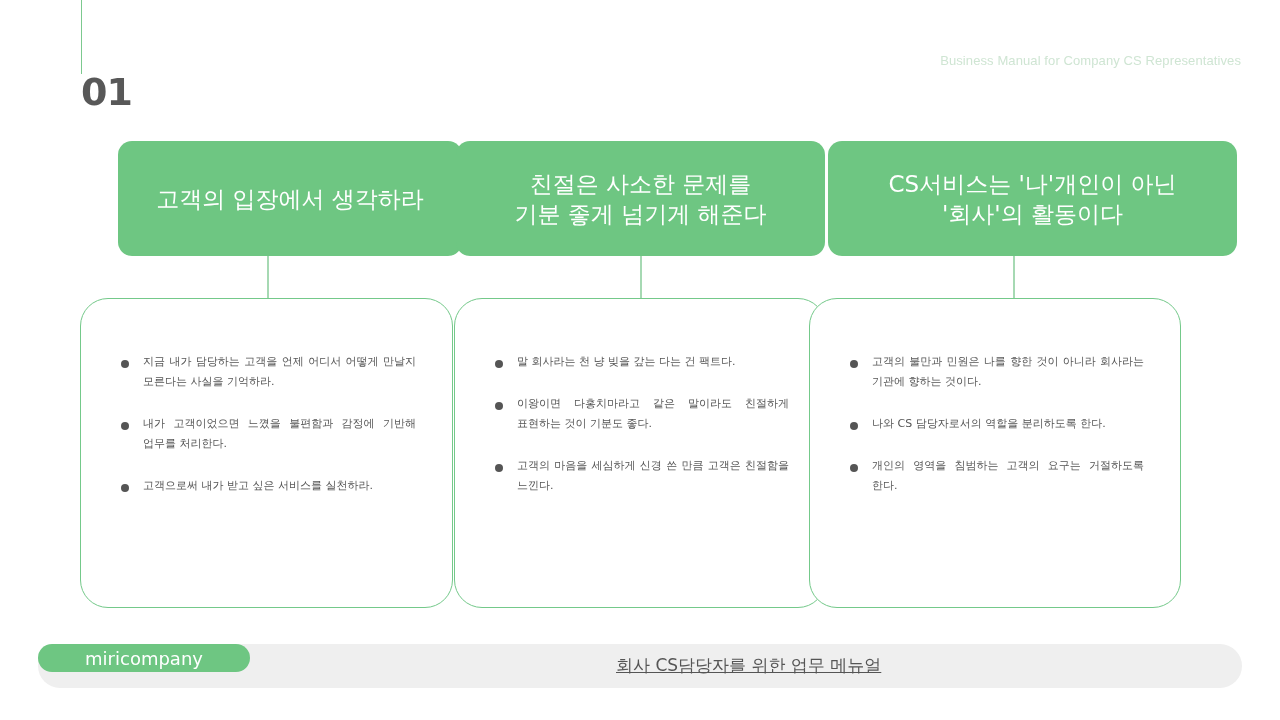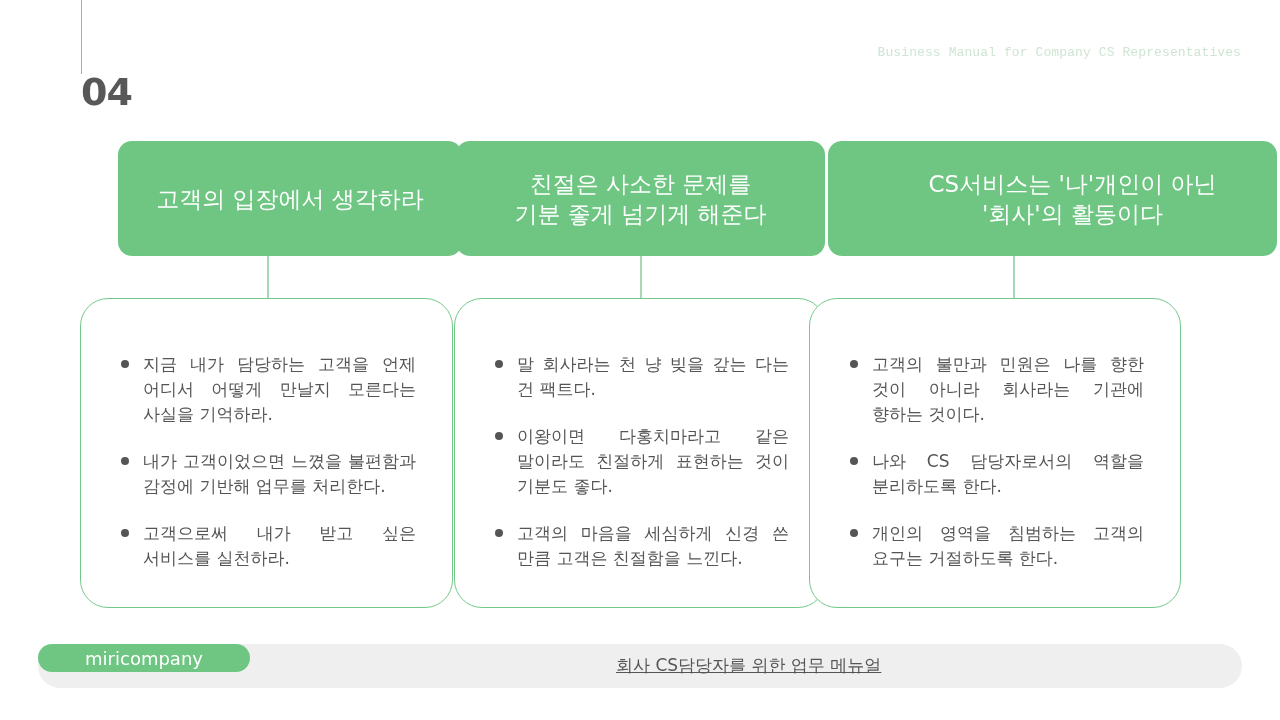--- a/index.html
+++ b/index.html
@@ -5,48 +5,48 @@
   html, body { margin:0; padding:0; }
   body {
     width:1280px; height:720px; position:relative; overflow:hidden;
     background:#ffffff;
     font-family: "DejaVu Sans", "Liberation Sans", sans-serif;
   }
   .vline { position:absolute; left:81px; top:0; width:1px; height:74px; background:#7cc98f; }
   .title { position:absolute; left:81px; top:70px; height:50px; display:flex; align-items:baseline; color:#555; white-space:nowrap; }
   .title .num { font-size:38px; font-weight:bold; letter-spacing:-1px; margin-right:10px; color:#585858; }
   .title .txt { font-size:31px; color:#5a5a5a; }
-  .subtitle { position:absolute; right:39px; top:45px; font-size:13px; color:#cfe5d3; font-family:Liberation Mono, monospace; letter-spacing:0.1px; }
+  .subtitle { position:absolute; right:39px; top:53px; font-size:13px; color:#cfe5d3; font-family:Liberation Sans, sans-serif; letter-spacing:0.1px; }
 
   .header-box {
     position:absolute; top:141px; height:115px; background:#6ec682; border-radius:14px;
     color:#fff; display:flex; align-items:center; justify-content:center; text-align:center;
     font-size:23px; line-height:30px;
   }
   .header-box span { white-space:pre-line; }
   .connector { position:absolute; top:256px; width:2px; height:43px; background:#a6d9b3; }
   .card {
     position:absolute; top:298px; height:310px; box-sizing:border-box;
     border:1.5px solid #74c98a; border-radius:28px; background:#fff;
   }
   .card ul { list-style:none; margin:0; padding:0; position:absolute; left:40px; top:53px; right:36px; }
-  .card li { position:relative; padding-left:22px; font-size:17px; line-height:25px; color:#555; margin-bottom:22px; text-align:justify; word-break:keep-all; }
+  .card li { position:relative; padding-left:22px; font-size:11px; line-height:20px; color:#555; margin-bottom:22px; text-align:justify; word-break:keep-all; }
   .card li .dot { position:absolute; left:0; top:8px; width:8px; height:8px; border-radius:50%; background:#555; }
 
   .footer-bar { position:absolute; left:38px; top:644px; width:1204px; height:44px; border-radius:22px; background:#efefef; }
   .footer-pill { position:absolute; left:38px; top:644px; width:212px; height:28px; border-radius:22px; background:#6ec682; color:#fff; font-size:18px; display:flex; align-items:center; justify-content:center; }
   .footer-text { position:absolute; left:616px; top:654px; font-size:17px; color:#555; white-space:nowrap;text-decoration:underline; }
 </style>
 </head>
 <body>
 
 <div class="vline"></div>
 
 <div class="title">
-  <span class="num">04</span>
+  <span class="num">01</span>
 </div>
 <div class="subtitle">Business Manual for Company CS Representatives</div>
 
 <div class="header-box" style="left:82px; width:344px;margin-left:36px;">
   <span>고객의 입장에서 생각하라</span>
 </div>
 <div class="connector" style="left:267px;"></div>
 <div class="card" style="left:80px; width:373px;">
   <ul>
     <li><span class="dot"></span><span>지금 내가 담당하는 고객을 언제 어디서 어떻게 만날지 모른다는 사실을 기억하라.</span></li>
@@ -61,21 +61,21 @@
 </div>
 <div class="connector" style="left:640px;"></div>
 <div class="card" style="left:454px; width:372px;">
   <ul>
     <li><span class="dot"></span><span>말 회사라는 천 냥 빚을 갚는 다는 건 팩트다.</span></li>
     <li><span class="dot"></span><span>이왕이면 다홍치마라고 같은 말이라도 친절하게 표현하는 것이 기분도 좋다.</span></li>
     <li><span class="dot"></span><span>고객의 마음을 세심하게 신경 쓴 만큼 고객은 친절함을 느낀다.</span></li>
   </ul>
 </div>
 
-<div class="header-box" style="left:828px; width:409px;padding-left:40px;">
+<div class="header-box" style="left:828px; width:409px;">
   <span>CS서비스는 '나'개인이 아닌
 '회사'의 활동이다</span>
 </div>
 <div class="connector" style="left:1013px;"></div>
 <div class="card" style="left:809px; width:372px;">
   <ul>
     <li><span class="dot"></span><span>고객의 불만과 민원은 나를 향한 것이 아니라 회사라는 기관에 향하는 것이다.</span></li>
     <li><span class="dot"></span><span>나와 CS 담당자로서의 역할을 분리하도록 한다.</span></li>
     <li><span class="dot"></span><span>개인의 영역을 침범하는 고객의 요구는 거절하도록 한다.</span></li>
   </ul>

